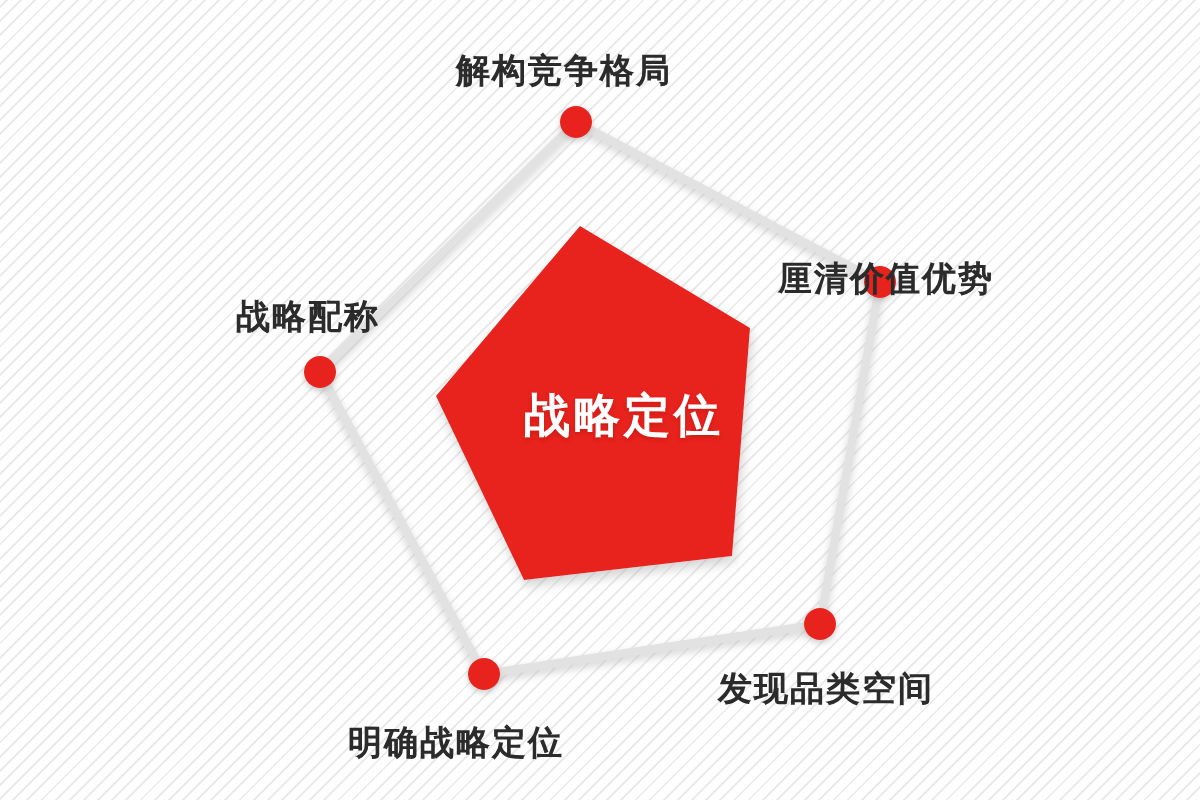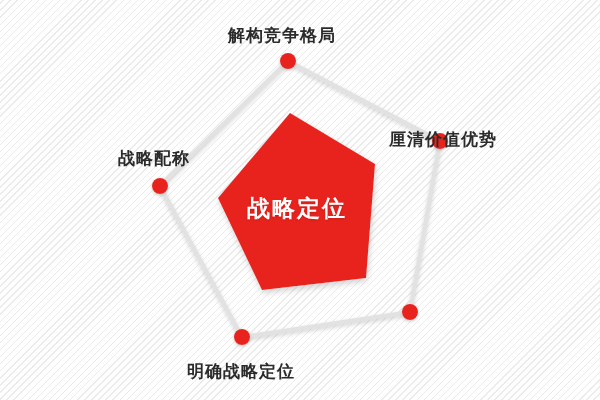--- a/index.html
+++ b/index.html
@@ -47,20 +47,21 @@
   .center-label {
     position: absolute;
     color: #ffffff;
     font-size: 23px;
     font-weight: bold;
     letter-spacing: 2px;
     white-space: nowrap;
     line-height: 1;
     transform: translate(-50%, -50%);
     text-shadow: 0 1px 2px rgba(120,10,10,0.25);
+    margin-left: 15px;
   }
 </style>
 </head>
 <body>
 
 <div id="stage">
 
   <svg id="diagram-svg" viewBox="0 0 600 400">
     <defs>
       <filter id="softShadow" x="-40%" y="-40%" width="180%" height="180%">
@@ -84,20 +85,21 @@
       <circle class="node-dot" cx="410" cy="312" r="8" fill="#e8241b" filter="url(#dotShadow)"></circle>
       <circle class="node-dot" cx="242" cy="337" r="8" fill="#e8241b" filter="url(#dotShadow)"></circle>
       <circle class="node-dot" cx="160" cy="186" r="8" fill="#e8241b" filter="url(#dotShadow)"></circle>
     </g>
   </svg>
 
   <div class="node-label" style="left:228px; top:27px;">解构竞争格局</div>
 
   <div class="node-label" style="left:389px; top:101px;margin-top:30px;">厘清价值优势</div>
 
+  <div class="node-label" style="left:359px; top:336px;">发现品类空间</div>
 
-  <div class="node-label" style="left:187px; top:363px;">明确战略定位</div>
+  <div class="node-label" style="left:174px; top:363px;">明确战略定位</div>
 
   <div class="node-label" style="left:118px; top:150px;text-align:center;">战略配称</div>
 
   <div class="center-label" style="left:297px; top:208px;">战略定位</div>
 
 </div>
 
 </body></html>

